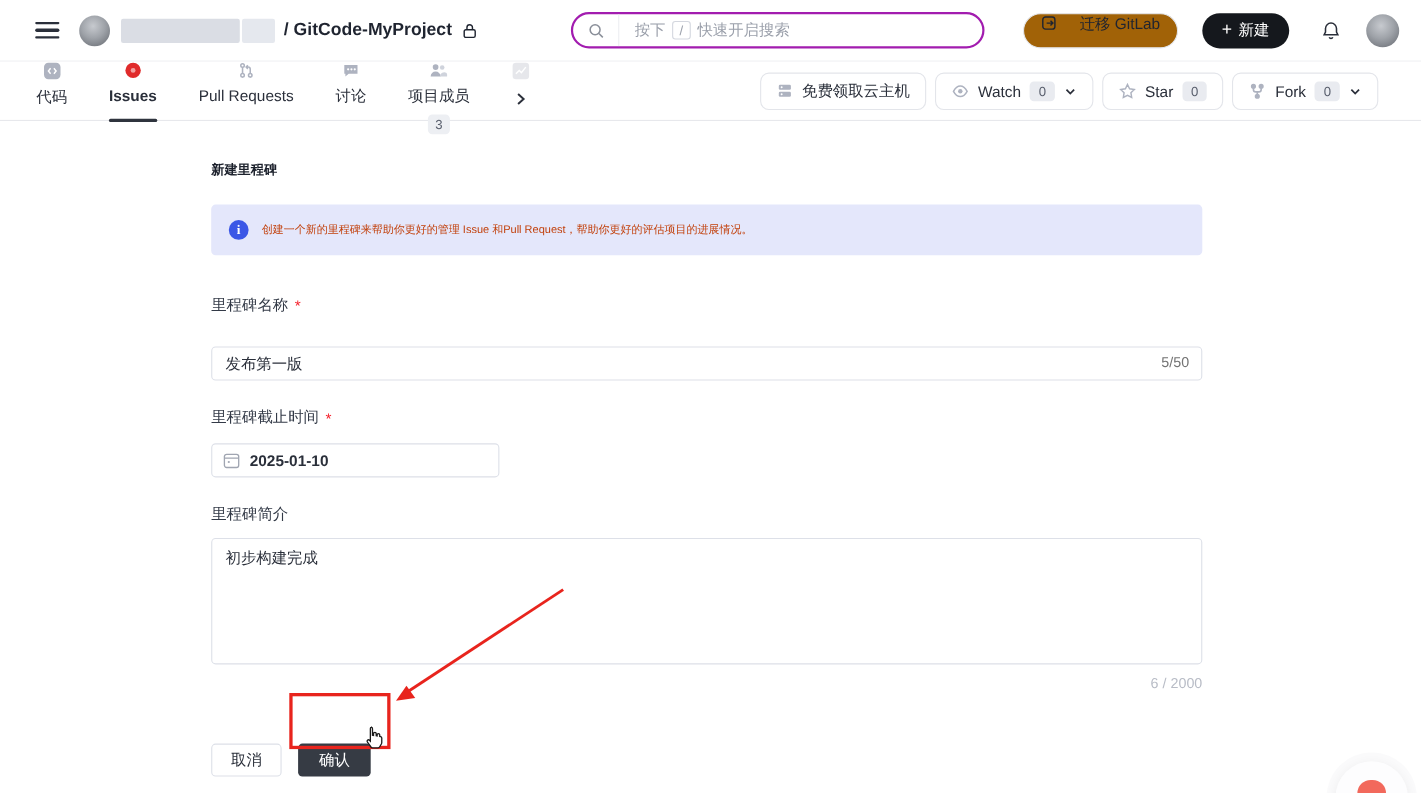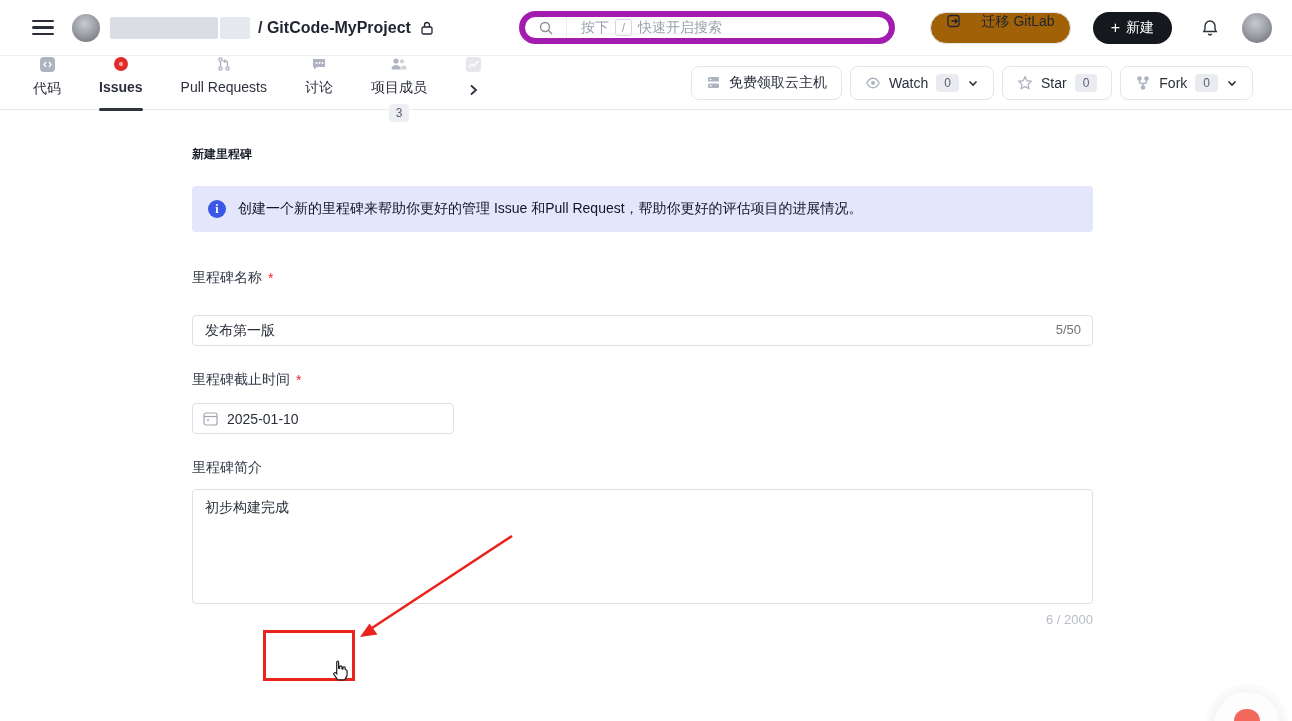--- a/index.html
+++ b/index.html
@@ -15,21 +15,21 @@
   .avatar { width:28px; height:28px; border-radius:50%;
     background:radial-gradient(circle at 45% 35%, #c7cacf 0%, #9fa3a9 45%, #62666d 100%); }
   .avatar.small { margin-left:18px; }
   .avatar.big { width:30px; height:30px; margin-left:22px; }
   .redact { height:22px; border-radius:2px; background:#dadde4; margin-left:10px; }
   .redact.r2 { width:30px; background:#e5e8ee; margin-left:2px; }
   .crumb { font-size:16px; font-weight:700; color:#1f2430; margin-left:8px; white-space:nowrap; }
   .lock { margin-left:8px; display:flex; }
 
   .searchbox { position:absolute; left:519px; top:11px; width:376px; height:33px;
-    border:6px solid #a21caf; border-radius:17px; display:flex; align-items:center;
+    border:2px solid #a21caf; border-radius:17px; display:flex; align-items:center;
     background:#fff; overflow:hidden; }
   .search-icon-zone { width:42px; height:100%; display:flex; align-items:center; justify-content:center;
     border-right:1px solid #edeef2; }
   .search-ph { display:flex; align-items:center; gap:6px; margin-left:14px; color:#9ba0ab; font-size:14px; }
   .kbd { display:inline-flex; align-items:center; justify-content:center; width:17px; height:17px;
     border:1px solid #d4d7df; border-radius:3px; font-size:12px; color:#9ba0ab; }
 
   .topbar-right { margin-left:auto; display:flex; align-items:center; }
   .btn-pill { height:32px; display:inline-flex; align-items:flex-start; gap:20px; padding:0 15px;
     border:1px solid #e3e5ea; border-radius:16px; background:#a16207; font-size:14px; color:#1f2430;
@@ -61,34 +61,34 @@
     padding:1px 8px; line-height:16px; }
 
   
   .content { width:901px; margin-left:192px; }
   .page-title { margin-top:36px; font-size:12px; font-weight:700; color:#1c212c; }
   .banner { margin-top:23px; background:#e4e7fb; border-radius:4px; height:46px;
     display:flex; align-items:center; padding:0 16px; gap:12px; }
   .info-ic { width:18px; height:18px; border-radius:50%; background:#3b57e6; color:#fff;
     display:flex; align-items:center; justify-content:center; font-size:12px; font-weight:700;
     font-family:"Liberation Serif",serif; flex:none; }
-  .banner-text { font-size:14px; color:#0f172a; }
+  .banner-text { font-size:10px; color:#c2410c; }
 
   .field-label { margin-top:37px; font-size:14px; color:#333a47; display:flex; gap:6px; align-items:center;}
   .req { color:#f5222d; font-size:14px; }
   .input-wrap { position:relative; margin-top:28px; }
   .text-input { width:100%; height:31px; border:1px solid #dde0e8; border-radius:4px;
     padding:0 52px 0 12px; font-size:14px; color:#2a2f3a; outline:none;
     font-family:"Liberation Sans","DejaVu Sans",sans-serif; }
   .in-counter { position:absolute; right:12px; top:7px; font-size:13px; color:#737373; }
 
   .date-wrap { position:relative; margin-top:14px; width:262px; }
   .date-input { width:262px; height:31px; border:1px solid #dde0e8; border-radius:4px;
     padding:0 3px 0 34px; font-size:14px; color:#2a2f3a; outline:none;
-    font-family:"Liberation Sans","DejaVu Sans",sans-serif; }
+    font-family:"Liberation Sans","DejaVu Sans",sans-serif;font-weight:bold; }
   .cal-ic { position:absolute; left:10px; top:7px; display:flex; }
 
   .textarea { margin-top:12px; width:100%; height:115px; border:1px solid #dde0e8; border-radius:4px;
     padding:9px 12px; font-size:14px; color:#2a2f3a; resize:none; outline:none;
     font-family:"Liberation Sans","DejaVu Sans",sans-serif; }
   .ta-counter { text-align:right; margin-top:4px; font-size:13px; color:#b8bcc6; }
 
   .btn-row { margin-top:48px; display:flex; align-items:center; }
   .btn-cancel { width:64px; height:30px; border:1px solid #dde0e8; border-radius:4px; background:#fff;
     font-size:14px; color:#2a2f3a; cursor:pointer; }
@@ -325,20 +325,24 @@
     </span>
     <input class="date-input" type="text" value="2025-01-10" style="">
   </div>
 
   <div class="field-label" style="margin-top:25px;">
     <span>里程碑简介</span>
   </div>
   <textarea class="textarea" style="">初步构建完成</textarea>
   <div class="ta-counter">6 / 2000</div>
 
+  <div class="btn-row">
+    <button class="btn-cancel">取消</button>
+    <button class="btn-confirm">确认</button>
+  </div>
 </div>
 
 <div class="anno-rect"></div>
 <svg class="anno-svg" width="1292" height="721" viewBox="0 0 1292 721">
   <line x1="512" y1="536" x2="372" y2="628" stroke="#e8241d" stroke-width="2.6"></line>
   <polygon points="360,637 369.5,623.5 377.5,634.5" fill="#e8241d"></polygon>
 </svg>
 <div class="cursor-hand">
   <svg width="22" height="24" viewBox="0 0 24 26">
     <path d="M9 3.2c.9 0 1.5.7 1.5 1.5v6.5l1 .2v-1.6c0-.8.6-1.4 1.4-1.4.7 0 1.3.6 1.3 1.4v2l.9.2v-1.1c0-.7.6-1.3 1.3-1.3s1.3.6 1.3 1.3v1.6l.9.2c.6.2 1.1.8 1.1 1.4v4.4c0 .4-.1.8-.3 1.2l-1.7 3c-.3.6-1 1-1.7 1h-5.4c-.6 0-1.2-.3-1.6-.8l-3.5-4.8c-.5-.6-.4-1.5.2-2 .5-.4 1.3-.4 1.8.1l.9.9V4.7c0-.8.7-1.5 1.6-1.5z" fill="#ffffff" stroke="#1a1a1a" stroke-width="1.3"></path>

